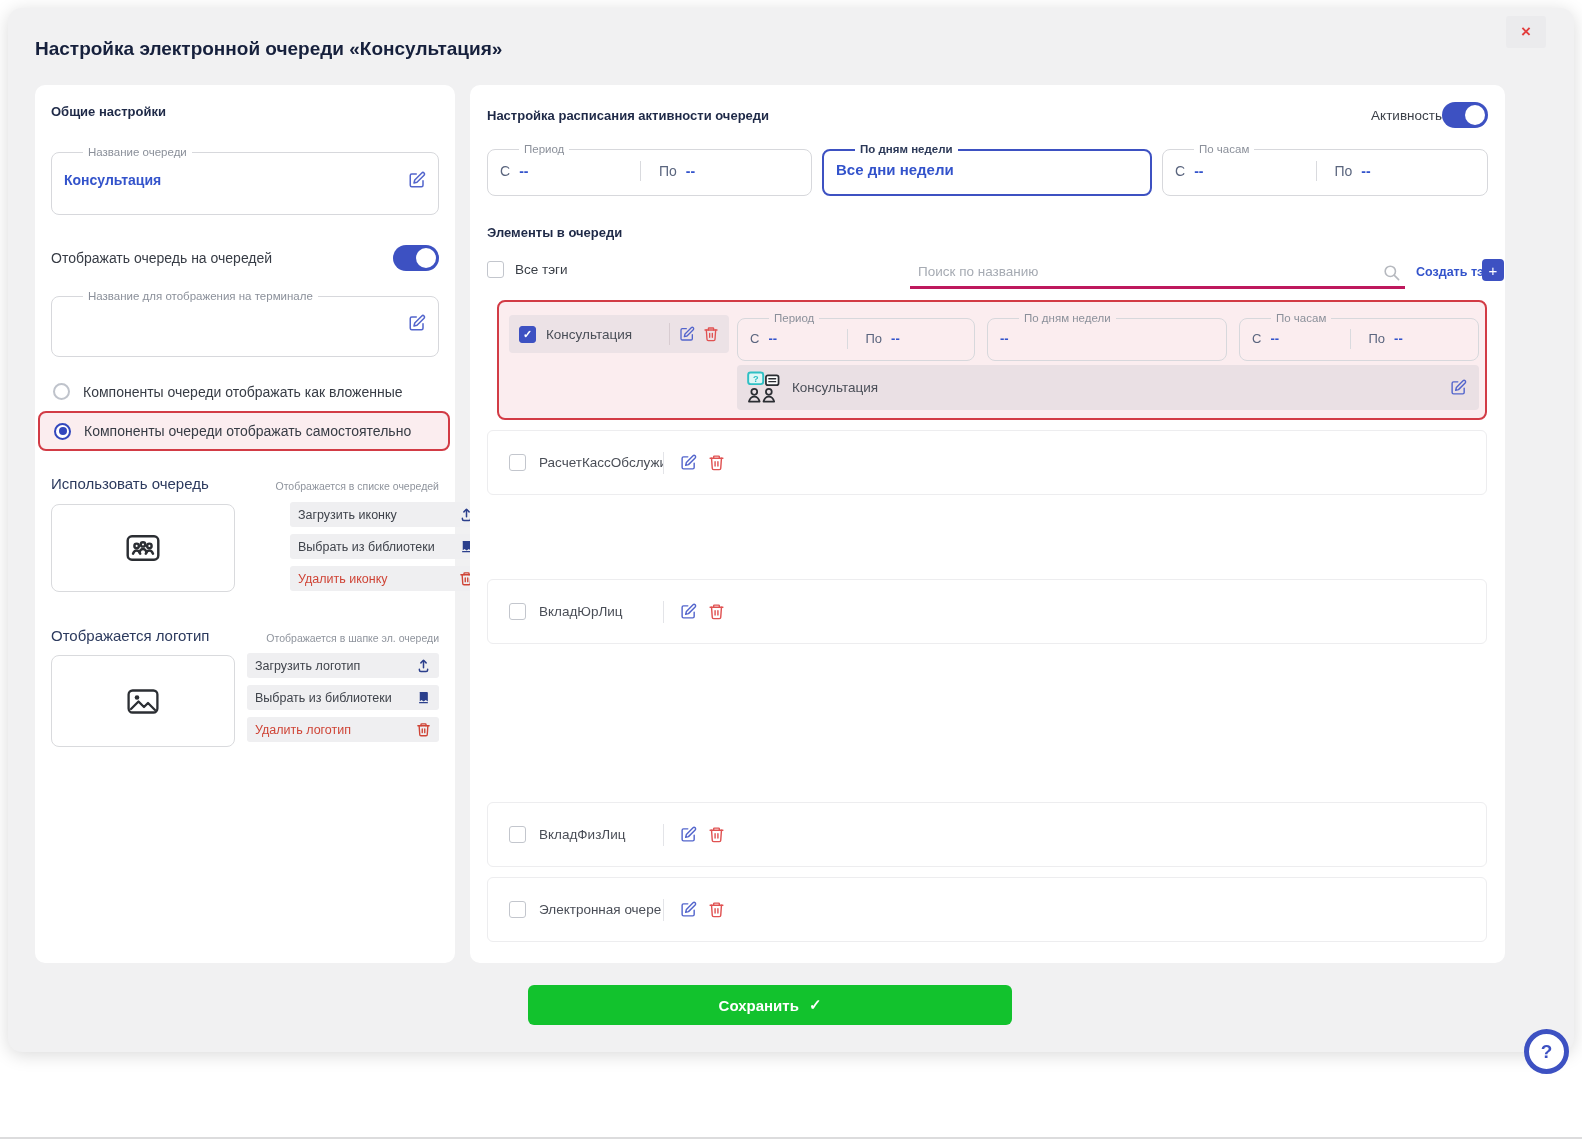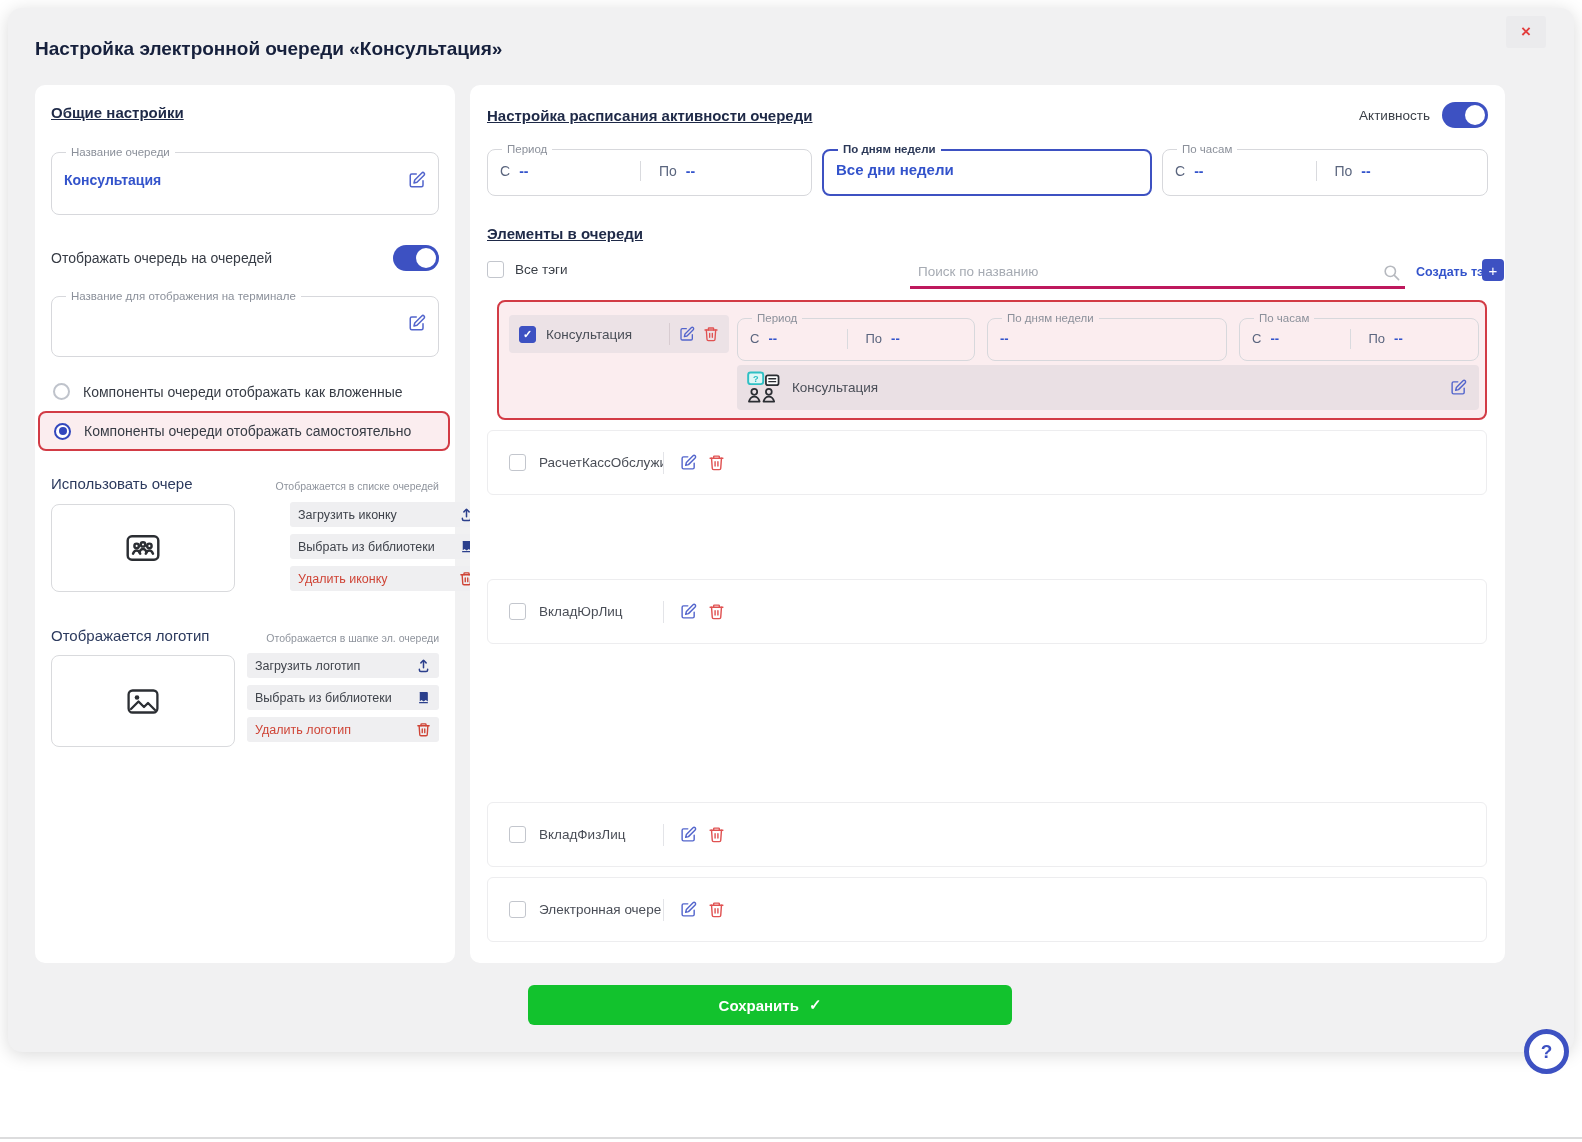--- a/index.html
+++ b/index.html
@@ -17,28 +17,28 @@
   }
   .close-btn {
     position:absolute; left:1498px; top:8px; width:40px; height:32px;
     background:#ebebed; border:none; border-radius:3px; color:#e23d3d;
     font-size:17px; font-weight:bold; display:flex; align-items:center; justify-content:center; cursor:pointer;
     font-family:inherit;
   }
   .card { position:absolute; background:#fff; border-radius:10px; }
   .card-left  { left:27px;  top:77px; width:420px;  height:878px; }
   .card-right { left:462px; top:77px; width:1035px; height:878px; }
-  .sec-title { font-size:15px; font-weight:bold; color:#1e2947;text-decoration:underline; }
+  .sec-title { font-size:13px; font-weight:bold; color:#1e2947; }
 
   
   fieldset.ol {
     border:1px solid #d7d8dc; border-radius:8px; margin:0; padding:0 12px;
     position:absolute; min-width:0; background:transparent;
   }
-  fieldset.ol legend { font-size:11.5px; color:#8b909a; padding:0 5px; margin-left:2px; line-height:1; }
+  fieldset.ol legend { font-size:11.5px; color:#8b909a; padding:0 5px; margin-left:19px; line-height:1; }
   fieldset.ol-blue { border:2px solid #3d51c2; }
   fieldset.ol-blue legend { color:#2c3958; font-weight:bold; }
   .fs-content { display:flex; align-items:center; margin-top:2px; }
   .ft { display:flex; align-items:center; width:100%; }
   .ft .half { flex:1; display:flex; align-items:center; gap:9px; }
   .ft .half.right { padding-left:18px; }
   .ft .vdiv { width:1px; height:20px; background:#d9dade; }
   .flabel { font-size:14px; color:#5a657e; }
   .fval { font-size:14px; font-weight:bold; color:#3353cb; }
   .fval.lg { font-size:15px; }
@@ -91,21 +91,21 @@
   .chip .chip-label { font-size:13.5px; color:#4a4e57; margin-left:10px; flex:1; white-space:nowrap; overflow:hidden; }
   .chip .row-div { background:#d8ccd1; }
   .chip .edit { margin-left:9px; }
   .chip .del { margin-left:8px; }
   .sub-row { position:absolute; left:238px; top:63px; width:742px; height:45px; background:#eae0e4;
     border-radius:4px; display:flex; align-items:center; padding:0 12px 0 8px; }
   .sub-row .sub-label { font-size:13.5px; color:#4a4e57; margin-left:10px; }
   .sub-row .edit { margin-left:auto; }
 
   .rt-head { position:absolute; left:17px; top:17px; width:1001px; display:flex; justify-content:space-between; align-items:center; }
-  .act-group { display:flex; align-items:center; gap:12px; }
+  .act-group { display:flex; align-items:center; }
   .act-label { font-size:13.5px; color:#3a3f47; }
 
   .alltags { position:absolute; left:17px; top:176px; display:flex; align-items:center; gap:11px; }
   .alltags .tag-label { font-size:13.5px; color:#3a3f47; }
 
   .search-wrap { position:absolute; left:440px; top:176px; width:495px; height:26px; }
   .search-wrap input {
     width:100%; border:none; border-bottom:3px solid #be185d; background:transparent;
     font-size:13.5px; color:#3a3f47; padding:3px 32px 7px 8px; outline:none; font-family:inherit;
   }
@@ -177,21 +177,21 @@
       <span class="radio"></span>
       <span class="body-label">Компоненты очереди отображать как вложенные</span>
     </div>
 
     <div class="hl-box" style="position:absolute;left:3px;top:326px;width:412px;height:40px;display:flex;align-items:center;gap:13px;padding-left:14px;">
       <span class="radio on"></span>
       <span class="body-label">Компоненты очереди отображать самостоятельно</span>
     </div>
 
     <div style="position:absolute;left:16px;top:390px;width:388px;display:flex;align-items:flex-end;justify-content:space-between;">
-      <span style="font-size:15px;color:#2c3a5e;">Использовать очере</span>
+      <span style="font-size:15px;color:#2c3a5e;">Использовать очередь</span>
       <span class="hint">Отображается в списке очередей</span>
     </div>
     <div class="ph-box" style="left:16px;top:419px;width:184px;height:88px;">
       <svg width="34" height="28" viewBox="0 0 32 26" fill="none" stroke="currentColor" stroke-width="2.3" stroke-linecap="round" stroke-linejoin="round">
         <rect x="1.6" y="2" width="28.8" height="22" rx="4"></rect>
         <circle cx="10" cy="11" r="2.1"></circle>
           <circle cx="16" cy="9.6" r="2.1"></circle>
           <circle cx="22" cy="11" r="2.1"></circle>
         <path d="M6.6 18.4c.8-2 2.1-3 3.4-3s2.6 1 3.4 3"></path>
         <path d="M12.6 17c.8-2 2.1-3 3.4-3s2.6 1 3.4 3"></path>

